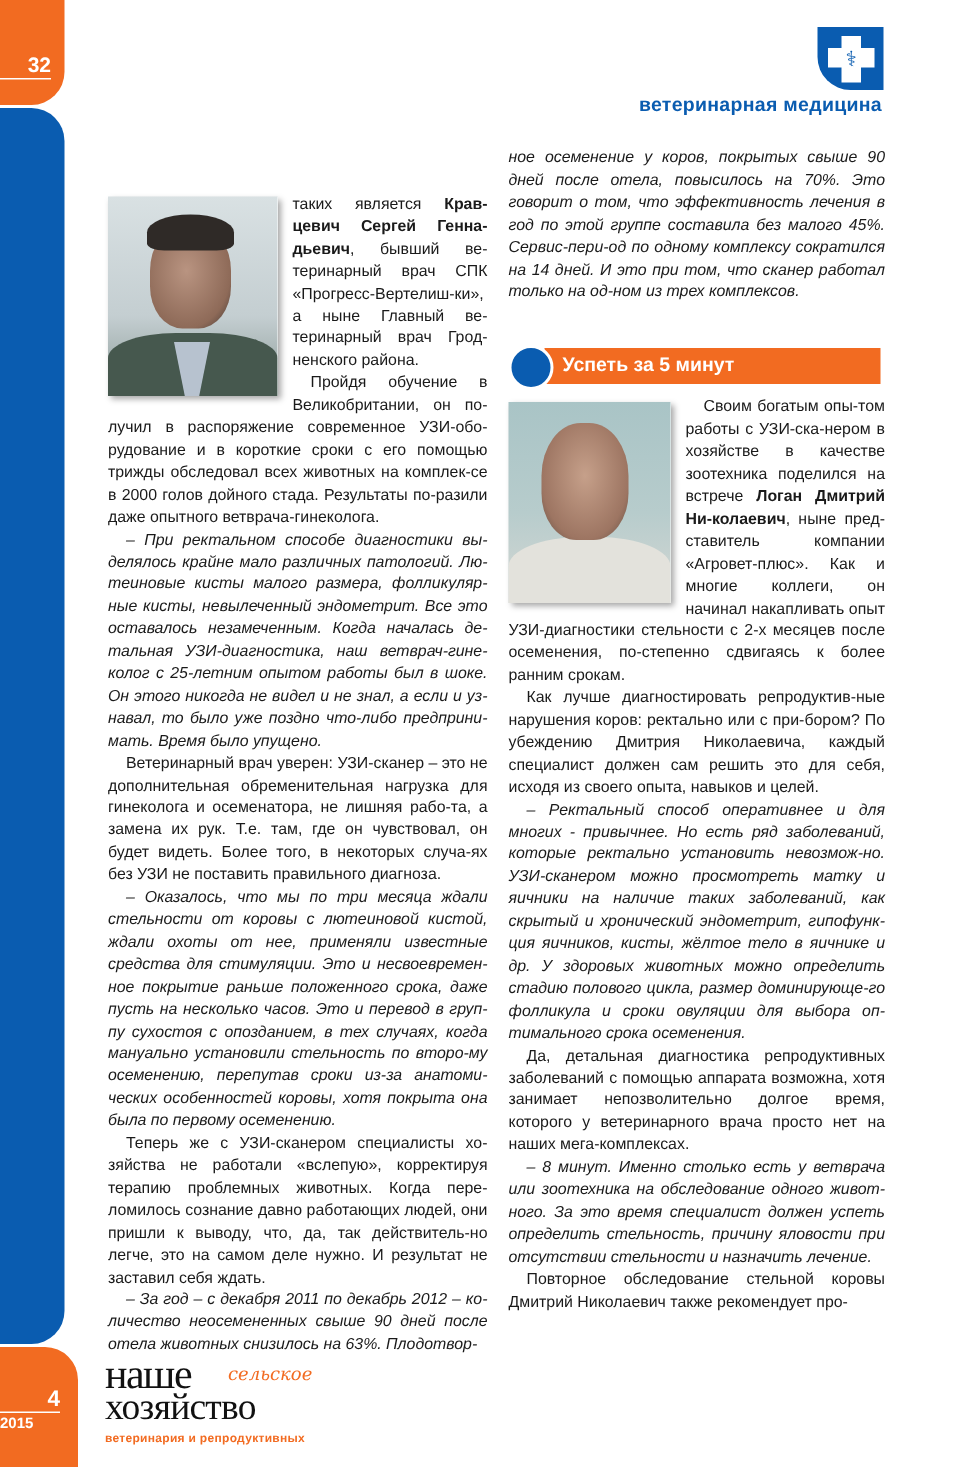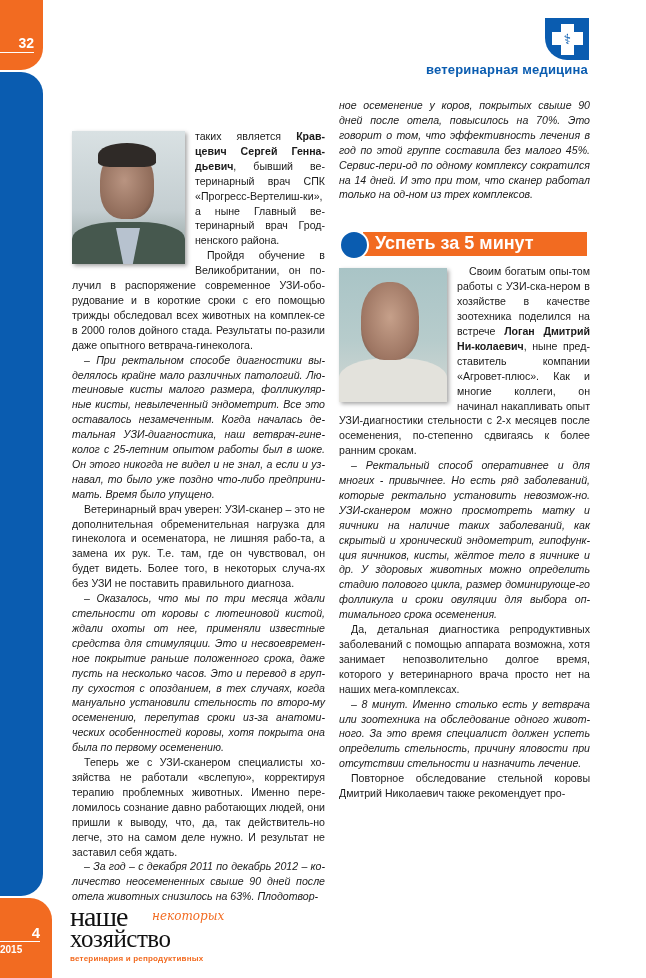--- a/index.html
+++ b/index.html
@@ -38,21 +38,21 @@
   .photo-1 .head { left: 28px; top: 18px; width: 54px; height: 70px; background: radial-gradient(ellipse at 45% 45%, #b99481 0%, #8e6a58 70%, #3a3330 100%); }
   .photo-1 .hair { position: absolute; left: 26px; top: 12px; width: 58px; height: 24px; background: #2f2a27; border-radius: 50% 50% 20% 20%; }
   .photo-1 .suit { position: absolute; left: 0; bottom: 0; width: 113px; height: 42px; background: #46584e; border-radius: 40% 40% 0 0; }
   .photo-1 .shirt { position: absolute; left: 44px; bottom: 0; width: 24px; height: 36px; background: #b7c2cf; clip-path: polygon(0 0, 100% 0, 70% 100%, 30% 100%); }
   .photo-2 .head { left: 22px; top: 14px; width: 58px; height: 78px; background: radial-gradient(ellipse at 50% 45%, #c6a08a 0%, #9d7562 70%, #5a4a40 100%); }
   .photo-2 .sweater { position: absolute; left: 0; bottom: 0; width: 108px; height: 44px; background: #e3e2dc; border-radius: 45% 45% 0 0; }
 
   .subhead { position: relative; height: 26px; margin: 28px 0 8px 0; }
   .subhead .bar { position: absolute; left: 24px; top: 2px; width: 224px; height: 24px; background: #f26b21; }
   .subhead .circle { position: absolute; left: 0; top: 0; width: 30px; height: 30px; border-radius: 50%; background: #0a5cb0; border: 2px solid #fff; }
-  .subhead .label { position: absolute; left: 36px; top: 6px; color: #fff; font-weight: bold; font-size: 18px; }
+  .subhead .label { position: absolute; left: 36px; top: 6px; color: #fff; font-weight: bold; font-size: 13px; }
 
   
   .masthead { position: absolute; left: 70px; top: 905px; width: 170px; height: 62px; }
   .mh-line1 { position: absolute; left: 0; top: 0; font-family: "Liberation Serif", serif; font-size: 28px; line-height: 24px; color: #111; letter-spacing: -1px; }
   .mh-script { position: absolute; left: 82px; top: 4px; font-family: "DejaVu Serif", serif; font-style: italic; color: #f26b21; font-size: 12px; }
   .mh-line2 { position: absolute; left: 0; top: 22px; font-family: "Liberation Serif", serif; font-size: 25px; line-height: 24px; color: #111; letter-spacing: -0.5px; text-align: right; }
   .mh-sub { position: absolute; left: 0; top: 49px; color: #f26b21; font-weight: bold; font-size: 8px; letter-spacing: 0.2px; }
 </style>
 </head>
 <body>
@@ -76,40 +76,41 @@
     <div class="suit"></div>
     <div class="shirt"></div>
     <div class="head"></div>
     <div class="hair"></div>
   </div>
   <p class="noindent"><span>таких является </span><b>Крав-цевич Сергей Генна-дьевич</b><span>, бывший ве-теринарный врач СПК «Прогресс-Вертелиш-ки», а ныне Главный ве-теринарный врач Грод-ненского района.</span></p>
   <p>Пройдя обучение в Великобритании, он по-лучил в распоряжение современное УЗИ-обо-рудование и в короткие сроки с его помощью трижды обследовал всех животных на комплек-се в 2000 голов дойного стада. Результаты по-разили даже опытного ветврача-гинеколога.</p>
   <p class="it">– При ректальном способе диагностики вы-делялось крайне мало различных патологий. Лю-теиновые кисты малого размера, фолликуляр-ные кисты, невылеченный эндометрит. Все это оставалось незамеченным. Когда началась де-тальная УЗИ-диагностика, наш ветврач-гине-колог с 25-летним опытом работы был в шоке. Он этого никогда не видел и не знал, а если и уз-навал, то было уже поздно что-либо предприни-мать. Время было упущено.</p>
   <p>Ветеринарный врач уверен: УЗИ-сканер – это не дополнительная обременительная нагрузка для гинеколога и осеменатора, не лишняя рабо-та, а замена их рук. Т.е. там, где он чувствовал, он будет видеть. Более того, в некоторых случа-ях без УЗИ не поставить правильного диагноза.</p>
   <p class="it">– Оказалось, что мы по три месяца ждали стельности от коровы с лютеиновой кистой, ждали охоты от нее, применяли известные средства для стимуляции. Это и несвоевремен-ное покрытие раньше положенного срока, даже пусть на несколько часов. Это и перевод в груп-пу сухостоя с опозданием, в тех случаях, когда мануально установили стельность по второ-му осеменению, перепутав сроки из-за анатоми-ческих особенностей коровы, хотя покрыта она была по первому осеменению.</p>
-  <p>Теперь же с УЗИ-сканером специалисты хо-зяйства не работали «вслепую», корректируя терапию проблемных животных. Именно пере-ломилось сознание давно работающих людей, они пришли к выводу, что, да, так действитель-но легче, это на самом деле нужно. И результат не заставил себя ждать.</p>
+  <p>Теперь же с УЗИ-сканером специалисты хо-зяйства не работали «вслепую», корректируя терапию проблемных животных. Когда пере-ломилось сознание давно работающих людей, они пришли к выводу, что, да, так действитель-но легче, это на самом деле нужно. И результат не заставил себя ждать.</p>
   <p class="it">– За год – с декабря 2011 по декабрь 2012 – ко-личество неосемененных свыше 90 дней после отела животных снизилось на 63%. Плодотвор-</p>
 </div>
 
 <div class="col col-right">
   <p class="noindent it">ное осеменение у коров, покрытых свыше 90 дней после отела, повысилось на 70%. Это говорит о том, что эффективность лечения в год по этой группе составила без малого 45%. Сервис-пери-од по одному комплексу сократился на 14 дней. И это при том, что сканер работал только на од-ном из трех комплексов.</p>
   <div class="subhead">
     <div class="bar"></div>
     <div class="circle"></div>
     <div class="label">Успеть за 5 минут</div>
   </div>
   <div class="photo photo-2">
     <div class="sweater"></div>
     <div class="head"></div>
   </div>
   <p><span>Своим богатым опы-том работы с УЗИ-ска-нером в хозяйстве в качестве зоотехника поделился на встрече </span><b>Логан Дмитрий Ни-колаевич</b><span>, ныне пред-ставитель компании «Агровет-плюс». Как и многие коллеги, он начинал накапливать опыт УЗИ-диагностики стельности с 2-х месяцев после осеменения, по-степенно сдвигаясь к более ранним срокам.</span></p>
+  <p>Как лучше диагностировать репродуктив-ные нарушения коров: ректально или с при-бором? По убеждению Дмитрия Николаевича, каждый специалист должен сам решить это для себя, исходя из своего опыта, навыков и целей.</p>
   <p class="it">– Ректальный способ оперативнее и для многих - привычнее. Но есть ряд заболеваний, которые ректально установить невозмож-но. УЗИ-сканером можно просмотреть матку и яичники на наличие таких заболеваний, как скрытый и хронический эндометрит, гипофунк-ция яичников, кисты, жёлтое тело в яичнике и др. У здоровых животных можно определить стадию полового цикла, размер доминирующе-го фолликула и сроки овуляции для выбора оп-тимального срока осеменения.</p>
   <p>Да, детальная диагностика репродуктивных заболеваний с помощью аппарата возможна, хотя занимает непозволительно долгое время, которого у ветеринарного врача просто нет на наших мега-комплексах.</p>
   <p class="it">– 8 минут. Именно столько есть у ветврача или зоотехника на обследование одного живот-ного. За это время специалист должен успеть определить стельность, причину яловости при отсутствии стельности и назначить лечение.</p>
   <p>Повторное обследование стельной коровы Дмитрий Николаевич также рекомендует про-</p>
 </div>
 
 <div class="masthead">
   <div class="mh-line1">наше</div>
-  <div class="mh-script">некоторых</div>
+  <div class="mh-script">сельское</div>
   <div class="mh-line2">хозяйство</div>
   <div class="mh-sub">ветеринария  и репродуктивных</div>
 </div>
 
 </body></html>

